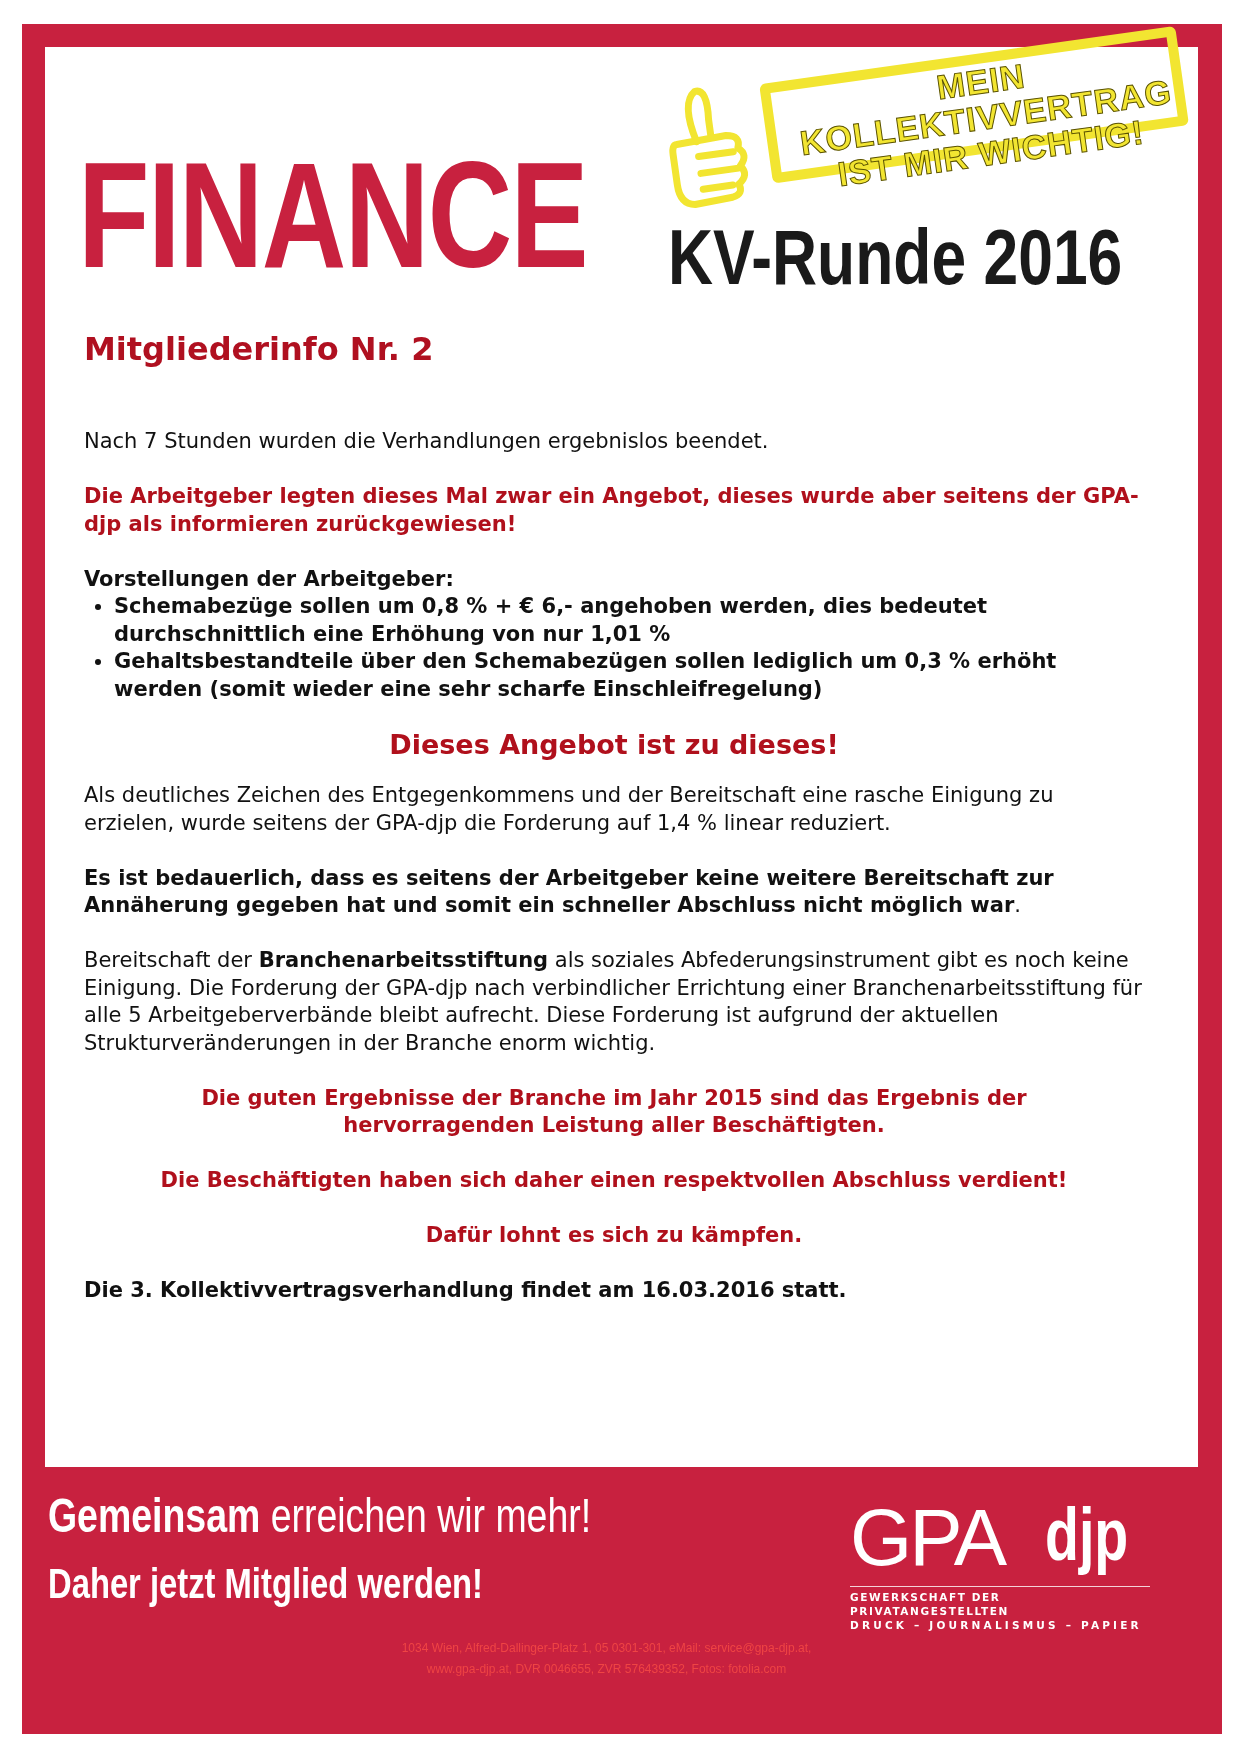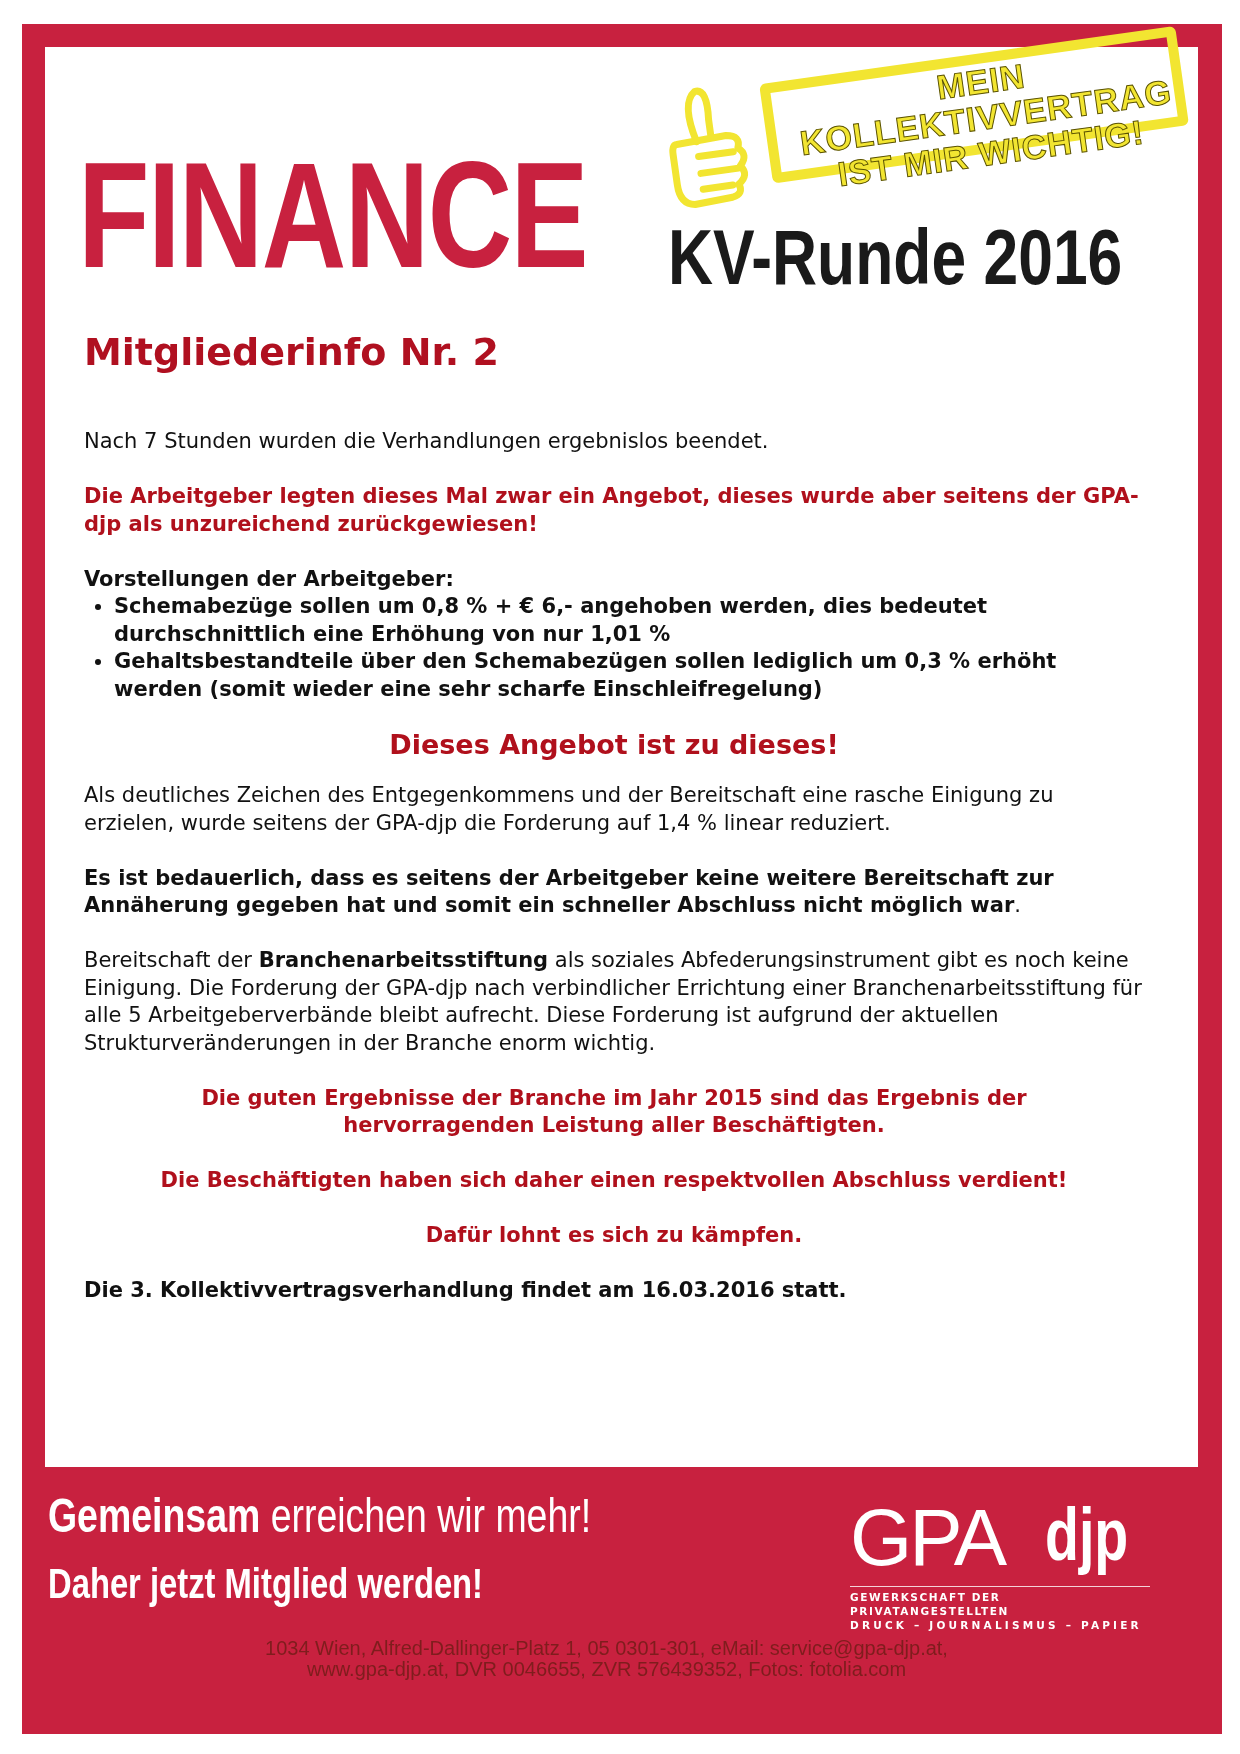--- a/index.html
+++ b/index.html
@@ -5,39 +5,39 @@
   html, body { margin:0; padding:0; background:#ffffff; }
   body { width:1240px; height:1754px; position:relative; overflow:hidden; font-family:"DejaVu Sans", sans-serif; }
   .frame { position:absolute; left:22px; top:24px; width:1200px; height:1710px; background:#c8213f; }
   .inner { position:absolute; left:45px; top:47px; width:1153px; height:1420px; background:#ffffff; }
   .finance { position:absolute; left:78px; top:140px; font-family:"Liberation Sans", sans-serif; font-weight:bold; font-size:150px; color:#c8213f; transform:scaleX(0.78); transform-origin:left top; letter-spacing:-2px; line-height:1; }
   .kvrunde { position:absolute; left:668px; top:218px; font-family:"Liberation Sans", sans-serif; font-weight:bold; font-size:78px; color:#1a1a1a; transform:scaleX(0.8); transform-origin:left top; line-height:1; white-space:nowrap; }
   .stamp { position:absolute; left:645px; top:40px; width:555px; height:150px; transform:rotate(-8deg); transform-origin:center; }
   .stamp-box { position:absolute; left:120px; top:22px; width:420px; height:100px; border:10px solid #f2e531; border-radius:6px; box-sizing:border-box; }
   .stamp-text { position:absolute; left:140px; top:32px; width:400px; text-align:center; font-family:"Liberation Sans", sans-serif; font-weight:bold; color:#f2e531; font-size:34px; line-height:36px; -webkit-text-stroke:1px #5a5200; letter-spacing:1px; }
   .thumb { position:absolute; left:10px; top:10px; width:100px; height:130px; }
-  .subtitle { position:absolute; left:84px; top:330px; font-family:"DejaVu Sans", sans-serif; font-weight:bold; font-size:38px; color:#b01020; }
+  .subtitle { position:absolute; left:84px; top:330px; font-family:"DejaVu Sans", sans-serif; font-weight:bold; font-size:32px; color:#b01020; }
   .body { position:absolute; left:84px; top:428px; width:1060px; font-family:"DejaVu Sans", sans-serif; font-size:21px; line-height:27.5px; color:#111; }
   .body p { margin:0 0 27.5px 0; }
   .red { color:#b0101c; }
   .b { font-weight:bold; }
   .center { text-align:center; }
   .h2 { font-size:27px; font-weight:bold; color:#b0101c; text-align:center; margin:0 0 24px 0 !important; }
   ul.bul { margin:0; padding:0 0 0 30px; font-weight:bold; }
   ul.bul li { margin:0; }
   .footer { position:absolute; left:30px; top:1468px; width:1153px; height:318px; }
   .slogan1 { position:absolute; left:18px; top:20px; font-family:"Liberation Sans", sans-serif; color:#ffffff; font-size:48px; transform:scaleX(0.78); transform-origin:left top; white-space:nowrap; }
   .slogan1 .bold { font-weight:bold; }
   .slogan2 { position:absolute; left:18px; top:92px; font-family:"Liberation Sans", sans-serif; font-weight:bold; color:#ffffff; font-size:42px; transform:scaleX(0.78); transform-origin:left top; white-space:nowrap; }
   .logo { position:absolute; left:820px; top:30px; width:320px; height:120px; color:#fff; }
   .logo-gpa { position:absolute; left:0; top:0; font-family:"Liberation Sans", sans-serif; font-weight:normal; font-size:80px; letter-spacing:-3px; line-height:1; }
   .logo-djp { position:absolute; left:195px; top:0; font-family:"Liberation Sans", sans-serif; font-weight:bold; font-size:74px; line-height:1; transform:scaleX(0.75); transform-origin:left top; }
   .logo-line { position:absolute; left:0; top:88px; width:300px; height:1px; background:#ffffff; opacity:0.8; }
   .logo-sub { position:absolute; left:0; top:92px; width:300px; font-family:"DejaVu Sans", sans-serif; font-weight:bold; font-size:10.5px; letter-spacing:1.6px; line-height:14px; }
-  .address { position:absolute; left:0; top:170px; width:1153px; text-align:center; font-family:"Liberation Sans", sans-serif; color:#7f1d1d; font-size:20px; line-height:21px; }
+  .address { position:absolute; left:0; top:170px; width:1153px; text-align:center; font-family:"Liberation Sans", sans-serif; color:#ef4444; font-size:12px; line-height:21px; }
 </style>
 </head>
 <body>
 
 <div class="frame"></div>
 <div class="inner"></div>
 
 <div class="stamp">
   <svg class="thumb" viewBox="0 0 100 130">
     <g fill="none" stroke="#f2e531" stroke-width="7" stroke-linecap="round" stroke-linejoin="round">
@@ -53,21 +53,21 @@
   </div>
 </div>
 
 <div class="finance">FINANCE</div>
 <div class="kvrunde">KV-Runde 2016</div>
 
 <div class="subtitle">Mitgliederinfo Nr. 2</div>
 
 <div class="body">
   <p>Nach 7 Stunden wurden die Verhandlungen ergebnislos beendet.</p>
-  <p class="red b">Die Arbeitgeber legten dieses Mal zwar ein Angebot, dieses wurde aber seitens der GPA-djp als unzureichend zurückgewiesen!</p>
+  <p class="red b">Die Arbeitgeber legten dieses Mal zwar ein Angebot, dieses wurde aber seitens der GPA-djp als informieren zurückgewiesen!</p>
   <div class="b">Vorstellungen der Arbeitgeber:</div>
   <ul class="bul" style="margin-bottom:27.5px;">
     <li>Schemabezüge sollen um 0,8 % + € 6,- angehoben werden, dies bedeutet durchschnittlich eine Erhöhung von nur 1,01 %</li>
     <li>Gehaltsbestandteile über den Schemabezügen sollen lediglich um 0,3 % erhöht werden (somit wieder eine sehr scharfe Einschleifregelung)</li>
   </ul>
   <p class="h2">Dieses Angebot ist zu dieses!</p>
   <p>Als deutliches Zeichen des Entgegenkommens und der Bereitschaft eine rasche Einigung zu erzielen, wurde seitens der GPA-djp die Forderung auf 1,4 % linear reduziert.</p>
   <p class="b"><span>Es ist bedauerlich, dass es seitens der Arbeitgeber keine weitere Bereitschaft zur Annäherung gegeben hat und somit ein schneller Abschluss nicht möglich war</span><span style="font-weight:normal">.</span></p>
   <p><span>Bereitschaft der </span><span class="b">Branchenarbeitsstiftung</span><span> als soziales Abfederungsinstrument gibt es noch keine Einigung. Die Forderung der GPA-djp nach verbindlicher Errichtung einer Branchenarbeitsstiftung für alle 5 Arbeitgeberverbände bleibt aufrecht. Diese Forderung ist aufgrund der aktuellen Strukturveränderungen in der Branche enorm wichtig.</span></p>
   <p class="red b center" style="padding:0 70px;">Die guten Ergebnisse der Branche im Jahr 2015 sind das Ergebnis der hervorragenden Leistung aller Beschäftigten.</p>

